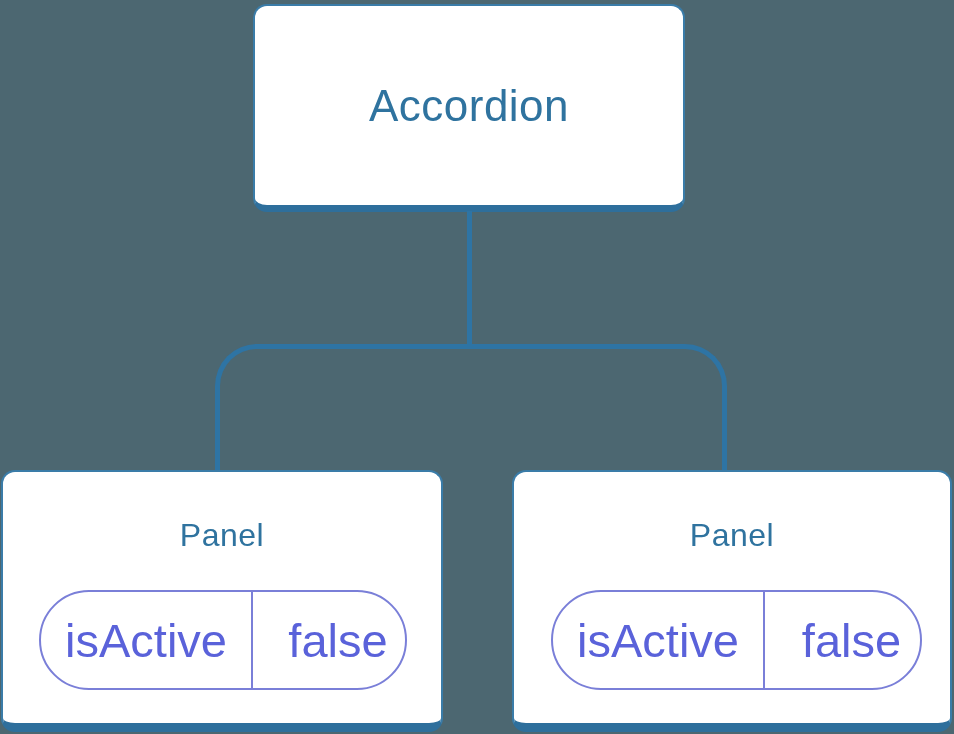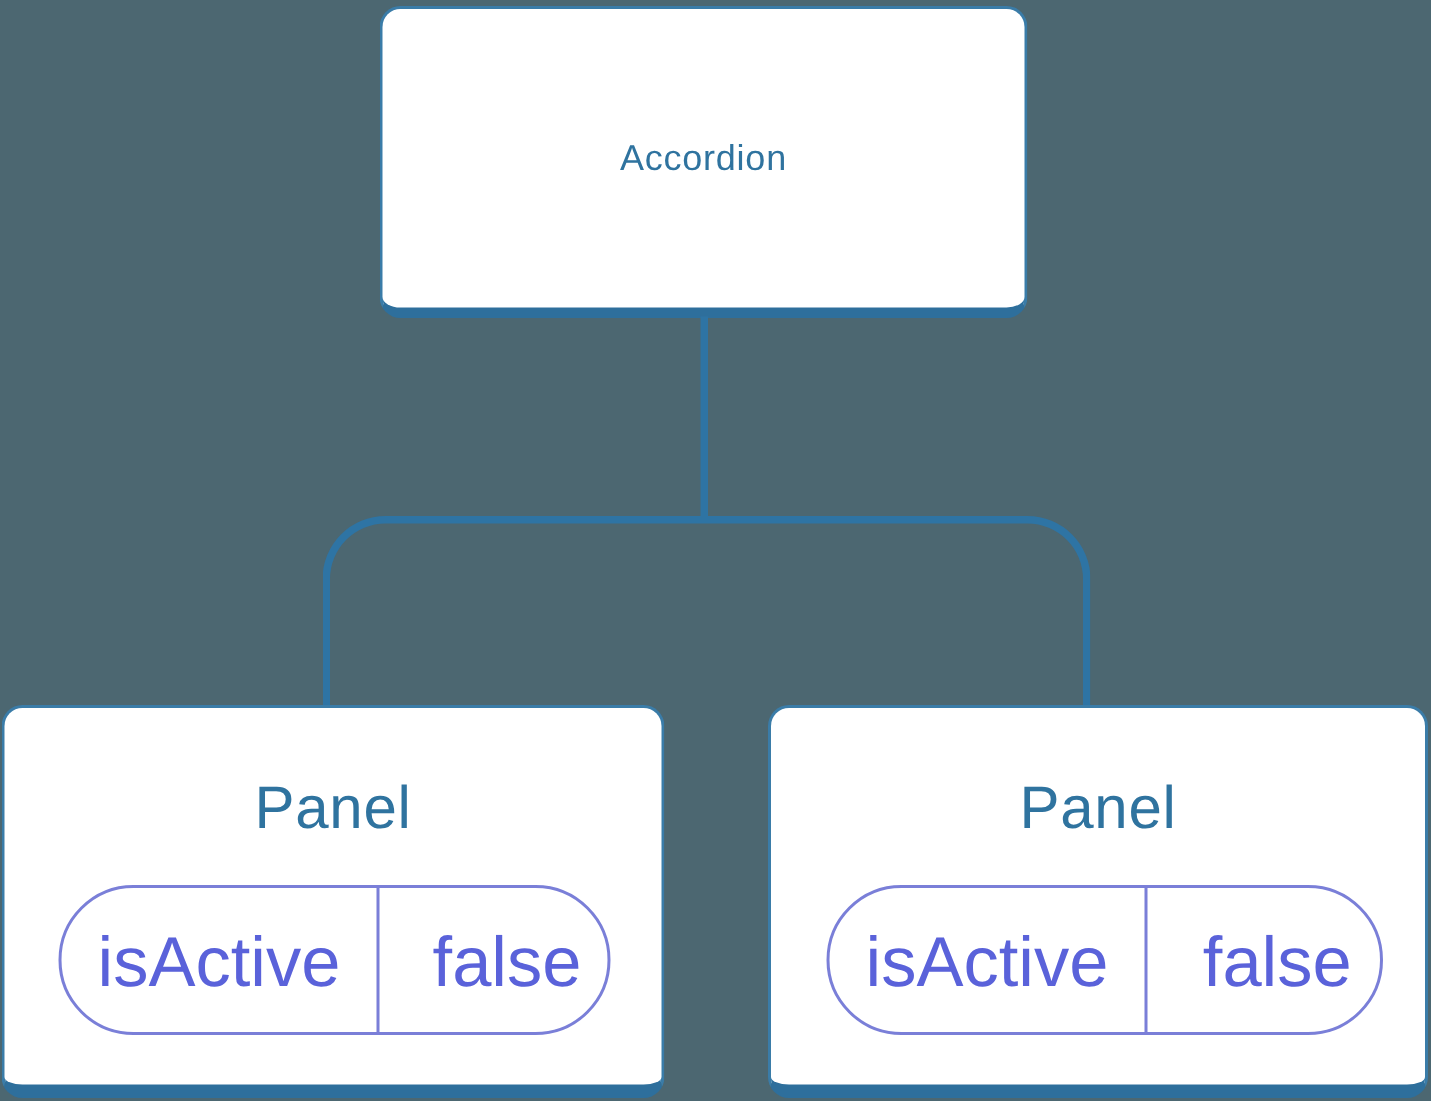--- a/index.html
+++ b/index.html
@@ -32,21 +32,21 @@
     border-radius: 14px;
     box-sizing: border-box;
   }
   .node-accordion {
     left: 253px; top: 4px;
     width: 432px; height: 208px;
     display: flex; align-items: center; justify-content: center;
   }
   .node-label {
     color: var(--title);
-    font-size: 24px;
+    font-size: 44px;
     font-weight: 500;
     letter-spacing: 0.5px;
   }
   
   .stem {
     position: absolute;
     left: 466.5px; top: 211px;
     width: 5px; height: 136px;
     background: var(--line);
   }
@@ -67,21 +67,21 @@
     border-width: 2px;
     border-bottom-width: 9px;
   }
   .node-panel.left  { left: 1px; }
   .node-panel.right { left: 512px; width: 440px; }
   .panel-title {
     position: absolute;
     left: 0; right: 0; top: 45px;
     text-align: center;
     color: var(--title);
-    font-size: 40px;
+    font-size: 32px;
     font-weight: 500;
     letter-spacing: 0.5px;
   }
   .pill {
     position: absolute;
     top: 118px;
     height: 100px;
     border: 2.5px solid var(--pill-border);
     border-radius: 52px;
     box-sizing: border-box;

